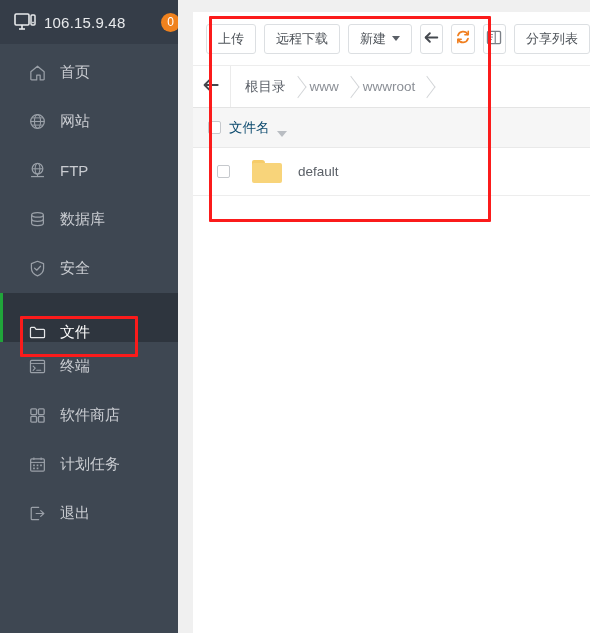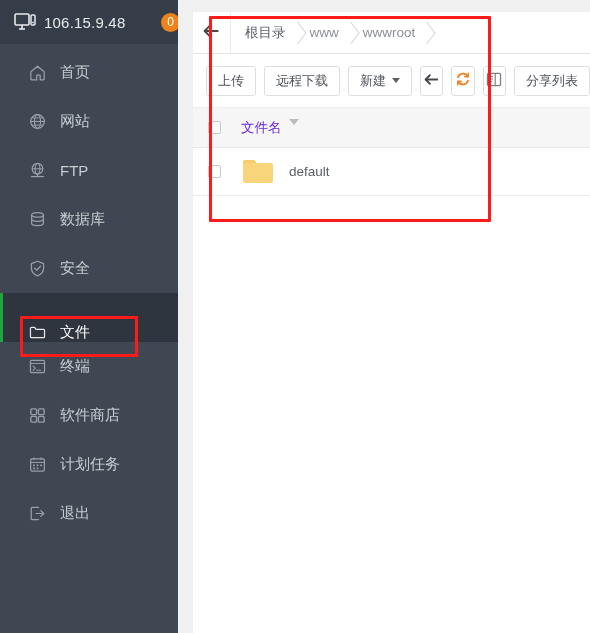--- a/index.html
+++ b/index.html
@@ -192,38 +192,38 @@
     background: #f6f6f6;
     border-bottom: 1px solid #e9e9e9;
     display: flex;
     align-items: center;
     padding-left: 15px;
   }
   .row {
     height: 48px;
     display: flex;
     align-items: center;
-    padding-left: 15px;
+    padding-left: 24px;
     border-bottom: 1px solid #ededed;
     background: #ffffff;
   }
   .cb {
     width: 13px; height: 13px;
     border: 1px solid #c6c9cd;
     border-radius: 2px;
     background: #fff;
     flex: 0 0 auto;
     cursor: pointer;
   }
   .col-name-head {
-    margin-left: 20px;
+    margin-left: 8px;
     font-size: 13.5px;
-    color: #6d28d9;
-    display: flex;
-    align-items: flex-start;
+    color: #0c4a6e;
+    display: flex;
+    align-items: flex-end;
   }
   .sort-caret {
     width: 0; height: 0;
     border-left: 5px solid transparent;
     border-right: 5px solid transparent;
     border-top: 6px solid #b9bdc2;
     margin-left: 7px;
   }
   .folder-icon {
     width: 30px; height: 23px;
@@ -405,36 +405,20 @@
 
     </div>
   </div>
 
   <div id="gap"></div>
 
   <div id="content">
 
     <div id="content-top-strip"></div>
 
-    <div id="breadcrumb-bar">
-      <div id="back-cell">
-        <span>
-          <svg width="17" height="14" viewBox="0 0 17 14">
-              <polyline points="6.2,2.4 1.6,7 6.2,11.6" fill="none" stroke="#44484e" stroke-width="2" stroke-linecap="round" stroke-linejoin="round"></polyline>
-              <line x1="2" y1="7" x2="14.6" y2="7" stroke="#44484e" stroke-width="2" stroke-linecap="round"></line>
-            </svg>
-        </span>
-      </div>
-      <div class="crumbs">
-        <span class="crumb first">根目录</span>
-        <span class="crumb">www</span>
-        <span class="crumb">wwwroot</span>
-      </div>
-    </div>
-
     <div id="toolbar">
       <button class="tb-btn">上传</button>
       <button class="tb-btn">远程下载</button>
       <button class="tb-btn">
         <span>新建</span>
         <span class="caret"></span>
       </button>
       <button class="tb-btn icon-only">
         <span>
           <svg width="16" height="13" viewBox="0 0 17 14">
@@ -460,20 +444,36 @@
             <line x1="10.4" y1="1.6" x2="10.4" y2="15.4" stroke="#7b8087" stroke-width="1.3"></line>
             <line x1="3.6" y1="5.2" x2="7.8" y2="5.2" stroke="#7b8087" stroke-width="1.1"></line>
             <line x1="3.6" y1="8" x2="7.8" y2="8" stroke="#7b8087" stroke-width="1.1"></line>
             <line x1="3.6" y1="10.8" x2="6.6" y2="10.8" stroke="#7b8087" stroke-width="1.1"></line>
           </svg>
         </span>
       </button>
       <button class="tb-btn">分享列表</button>
     </div>
 
+    <div id="breadcrumb-bar">
+      <div id="back-cell">
+        <span>
+          <svg width="17" height="14" viewBox="0 0 17 14">
+              <polyline points="6.2,2.4 1.6,7 6.2,11.6" fill="none" stroke="#44484e" stroke-width="2" stroke-linecap="round" stroke-linejoin="round"></polyline>
+              <line x1="2" y1="7" x2="14.6" y2="7" stroke="#44484e" stroke-width="2" stroke-linecap="round"></line>
+            </svg>
+        </span>
+      </div>
+      <div class="crumbs">
+        <span class="crumb first">根目录</span>
+        <span class="crumb">www</span>
+        <span class="crumb">wwwroot</span>
+      </div>
+    </div>
+
     <div id="file-table">
       <div id="table-head">
         <span class="cb"></span>
         <span class="col-name-head">
           <span>文件名</span>
           <span class="sort-caret"></span>
         </span>
       </div>
 
       <div class="row">

